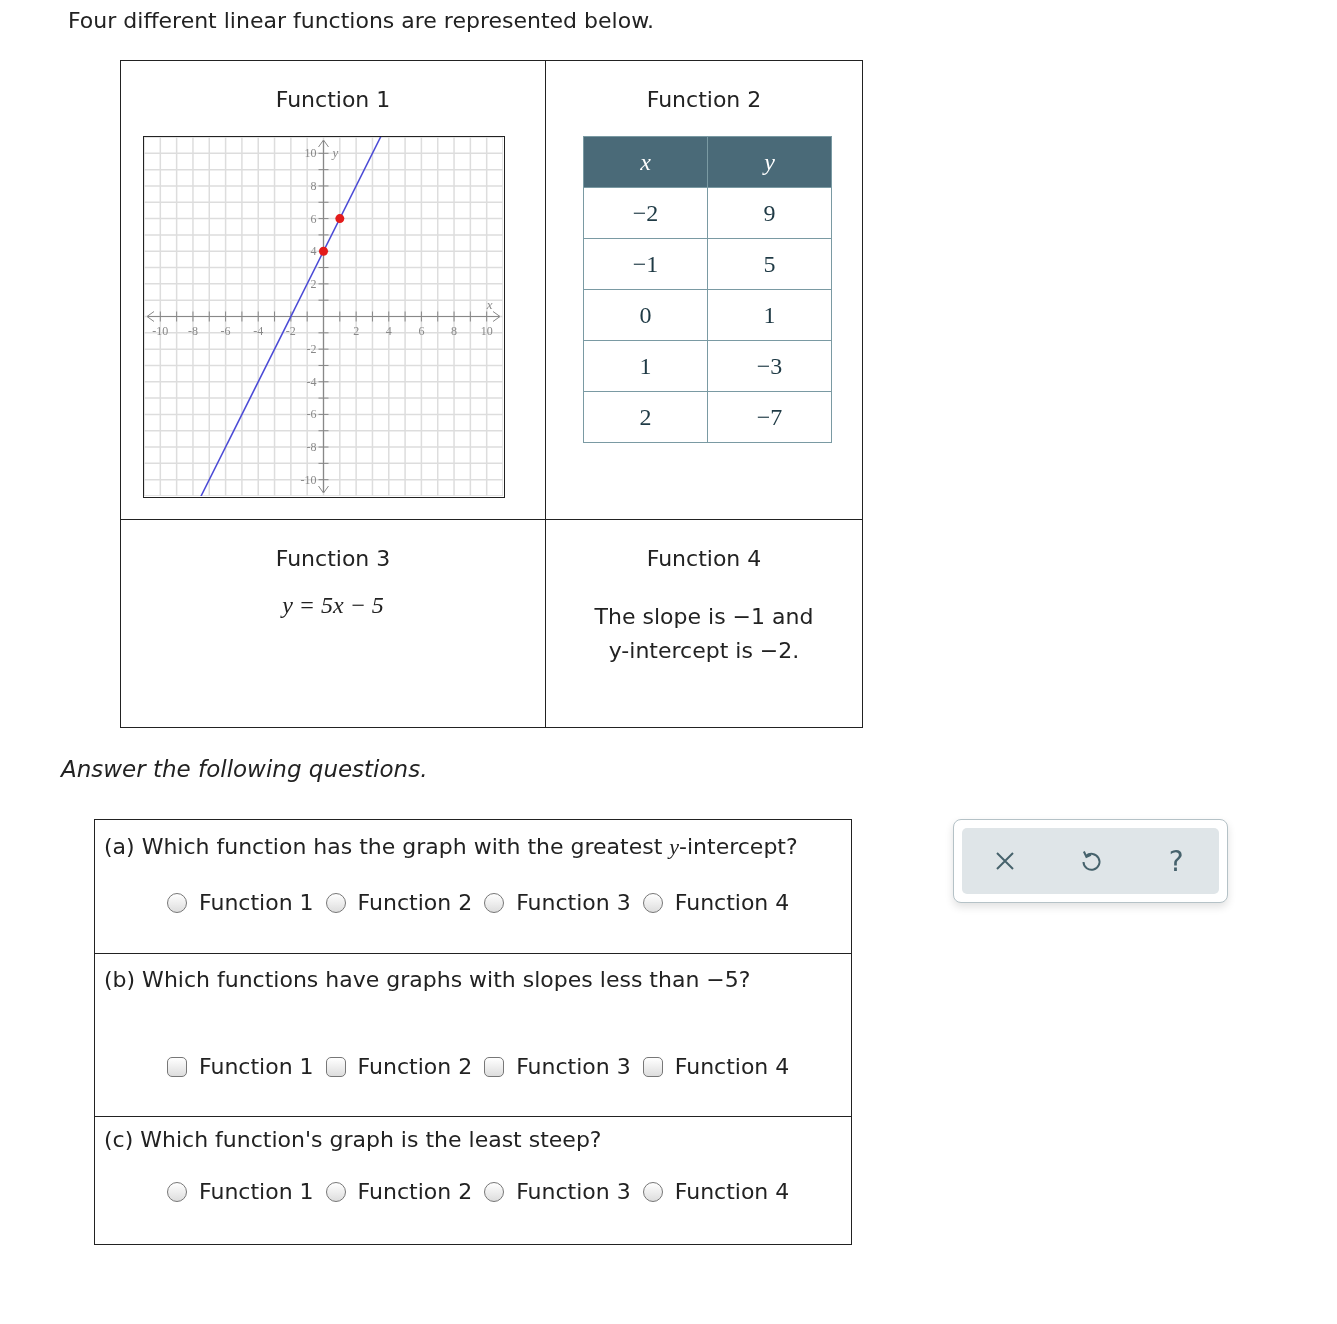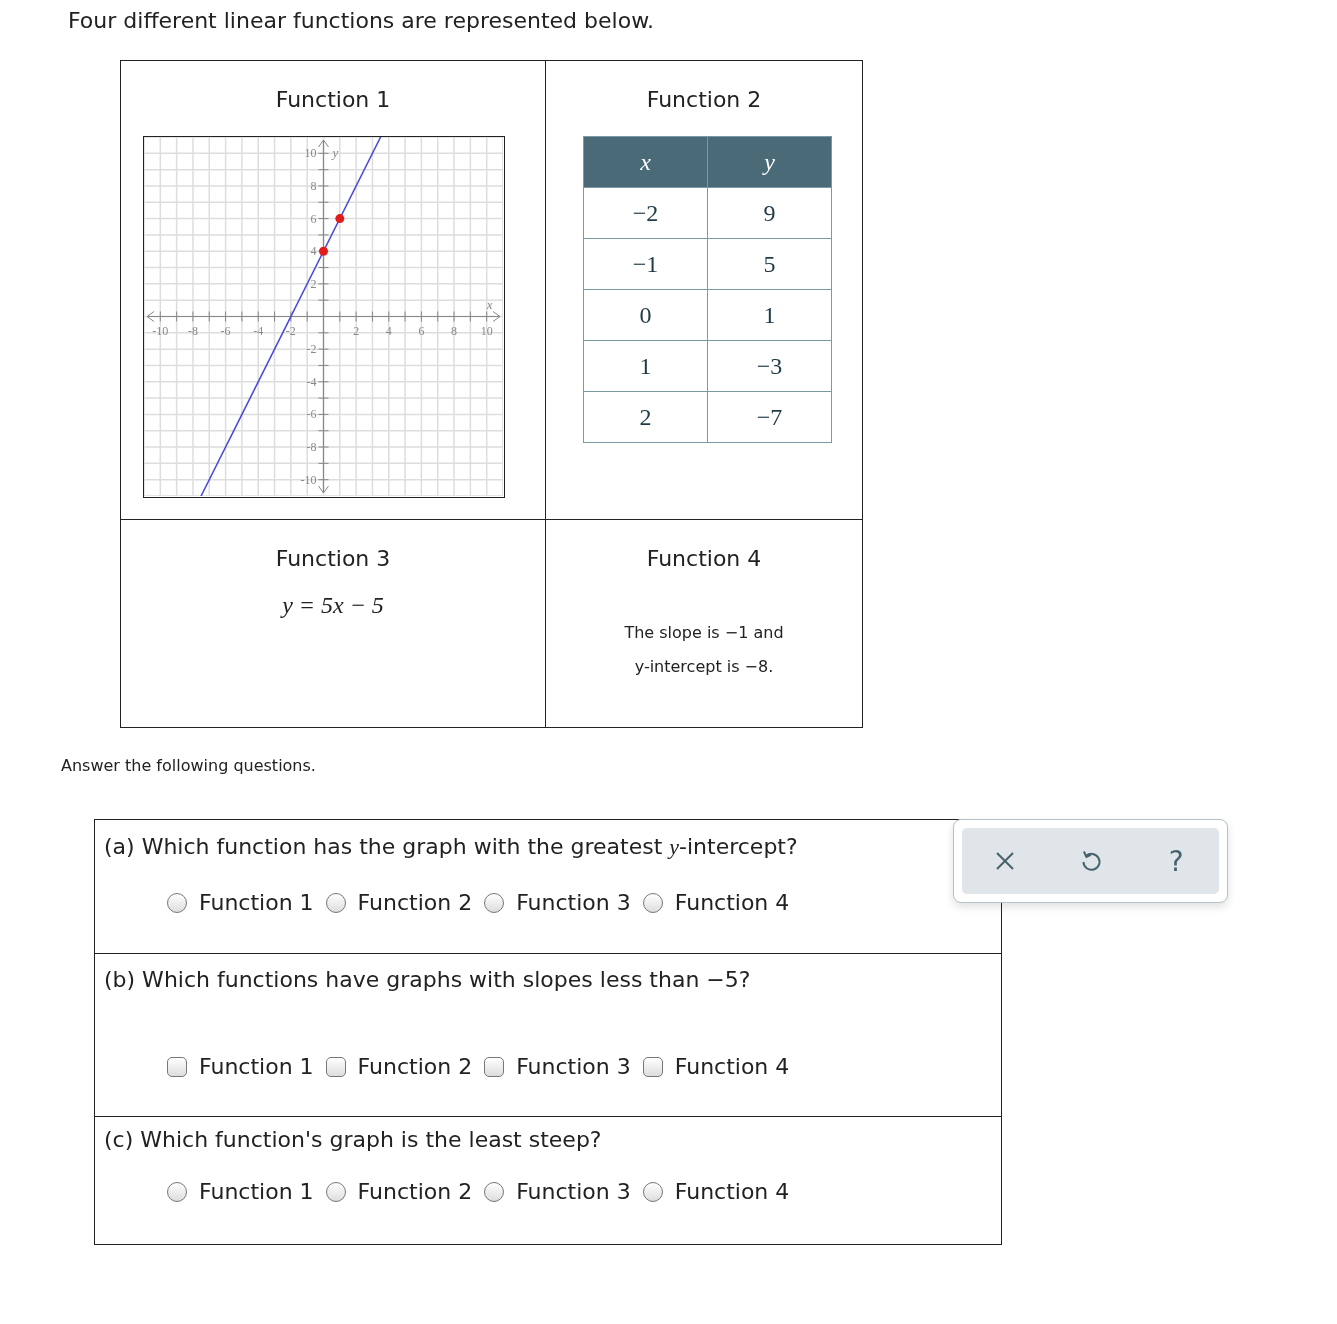--- a/index.html
+++ b/index.html
@@ -11,23 +11,23 @@
   .ctitle { position:absolute; width:100%; text-align:center; font-size:22px; }
   #c1 { left:0; top:0; width:425px; height:459px; border-right:1.5px solid #222; border-bottom:1.5px solid #222; }
   #c2 { left:425px; top:0; width:316px; height:459px; border-bottom:1.5px solid #222; }
   #c3 { left:0; top:459px; width:425px; height:207px; border-right:1.5px solid #222; }
   #c4 { left:425px; top:459px; width:316px; height:207px; }
   #graph { position:absolute; left:22px; top:75px; width:362px; height:362px; border:1.5px solid #222; box-sizing:border-box; }
   #ftable { position:absolute; left:37px; top:75px; border-collapse:collapse; }
   #ftable td, #ftable th { width:121px; height:48px; border:1.5px solid #7a9aa3; text-align:center; font-size:24px; font-family:"Liberation Serif","DejaVu Serif",serif; color:#1f3a45; font-weight:normal; }
   #ftable th { background:#4a6a78; color:#fff; font-style:italic; }
   .f3eq { position:absolute; top:72px; width:100%; text-align:center; font-size:24px; }
-  .f4txt { position:absolute; top:80px; width:100%; text-align:center; font-size:16px; line-height:34px;margin-top:16px; }
-  #answer { position:absolute; left:61px; top:756px; font-size:16px; }
-  #qbox { position:absolute; left:94px; top:819px; width:908px; height:426px; border:1.5px solid #222; box-sizing:border-box; }
+  .f4txt { position:absolute; top:80px; width:100%; text-align:center; font-size:22px; line-height:34px; }
+  #answer { position:absolute; left:61px; top:756px; font-size:23px;font-style:italic; }
+  #qbox { position:absolute; left:94px; top:819px; width:758px; height:426px; border:1.5px solid #222; box-sizing:border-box; }
   .q { position:absolute; left:0; width:100%; box-sizing:border-box; }
   #qa { top:0; height:134px; border-bottom:1.5px solid #222; }
   #qb { top:134px; height:163px; border-bottom:1.5px solid #222; }
   #qc { top:297px; height:127px;text-align:center; }
   .qtext { position:absolute; left:9px; font-size:22px; line-height:33px; }
   .opts { position:absolute; left:72px; font-size:22px; display:flex; align-items:center; }
   .opt { display:flex; align-items:center; margin-right:12px; }
   .radio { width:20px; height:20px; border-radius:50%; border:1.5px solid #777; background:linear-gradient(#fff,#ddd); margin-right:12px; box-sizing:border-box; }
   .check { width:20px; height:20px; border-radius:5px; border:1.5px solid #777; background:linear-gradient(#fff,#ddd); margin-right:12px; box-sizing:border-box; }
   #tools { position:absolute; left:953px; top:819px; width:275px; height:84px; border:1.5px solid #b5c2c7; border-radius:8px; box-sizing:border-box; background:#fff; box-shadow:0 4px 8px rgba(0,0,0,0.12); }
@@ -194,21 +194,21 @@
       </table>
   </div>
   <div class="cell" id="c3">
     <div class="ctitle" style="top:26px">Function 3</div>
     <div class="f3eq it">y = 5x − 5</div>
   </div>
   <div class="cell" id="c4">
     <div class="ctitle" style="top:26px">Function 4</div>
     <div class="f4txt">
       <div>The slope is −1 and</div>
-      <div>y-intercept is −8.</div>
+      <div>y-intercept is −2.</div>
     </div>
   </div>
 </div>
 
 <div id="answer">Answer the following questions.</div>
 
 <div id="qbox">
   <div class="q" id="qa">
     <div class="qtext" style="top:10px"><span>(a) Which function has the graph with the greatest </span><span class="it">y</span><span>-intercept?</span></div>
     <div class="opts" style="top:70px">

